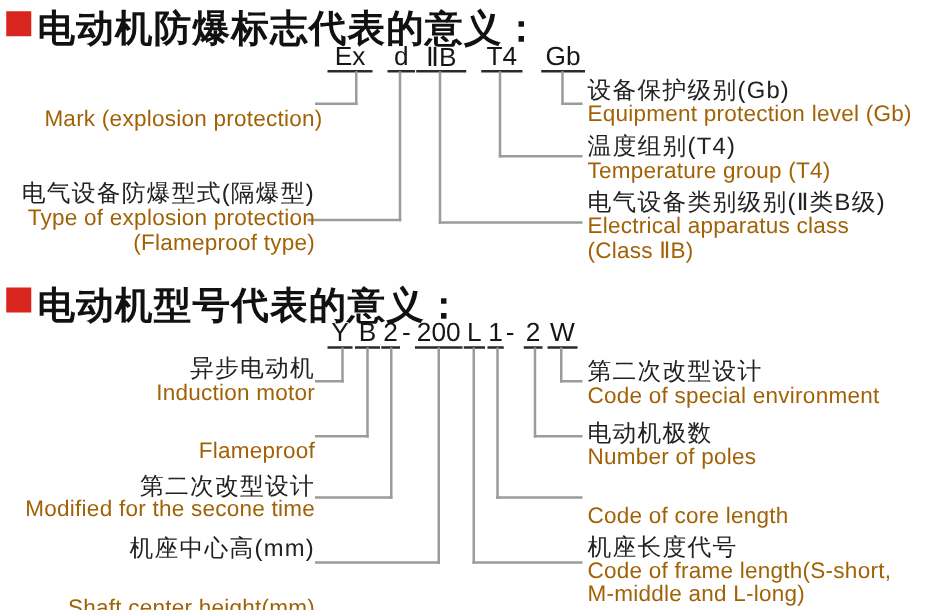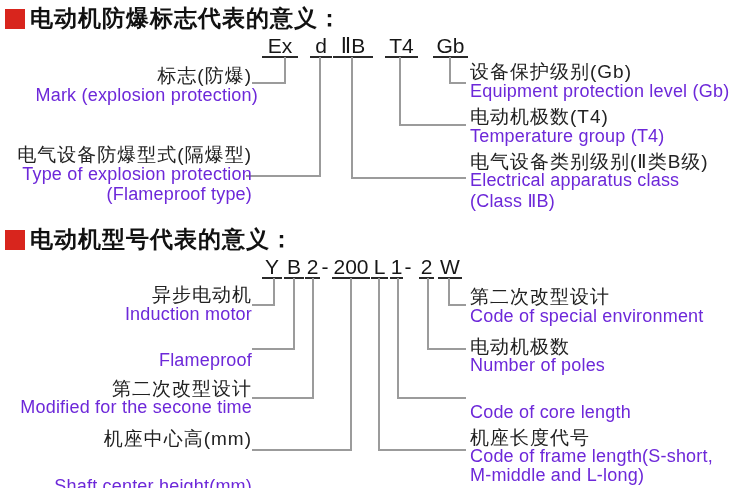--- a/index.html
+++ b/index.html
@@ -3,32 +3,32 @@
 <meta charset="utf-8">
 <style>
   html,body{margin:0;padding:0;background:#ffffff;}
   #canvas{
     position:relative;width:747px;height:488px;background:#ffffff;
     font-family:"Liberation Sans","DejaVu Sans",sans-serif;
     color:#1d1d1b;overflow:hidden;
   }
   .sq{position:absolute;width:20px;height:20px;background:#d8251d;}
   .title{
-    position:absolute;font-size:23px;font-weight:bold;letter-spacing:1px;
+    position:absolute;font-size:30px;font-weight:bold;letter-spacing:1px;
     white-space:nowrap;color:#111;
   }
   .code{
     position:absolute;height:22px;font-size:21px;text-align:center;
     border-bottom:2px solid #2a2a2a;white-space:nowrap;color:#161616;
   }
   .code.plain{border-bottom:none;}
   .vl{position:absolute;width:2px;background:#9b9b9b;}
   .hl{position:absolute;height:2px;background:#9b9b9b;}
   .lz{position:absolute;font-size:19px;letter-spacing:1px;white-space:nowrap;color:#222;}
-  .le{position:absolute;font-size:18px;letter-spacing:0.2px;white-space:nowrap;color:#6d28d9;}
+  .le{position:absolute;font-size:18px;letter-spacing:0.2px;white-space:nowrap;color:#a16207;}
   .ll{left:0;width:252px;text-align:right;}
   .lr{left:470px;text-align:right;}
 </style>
 </head>
 <body>
 
 <div id="canvas">
 
   <div class="sq" style="left:5px;top:9px"></div>
   <div class="title" style="left:30px;top:3px">电动机防爆标志代表的意义：</div>
@@ -43,29 +43,28 @@
   <div class="hl" style="left:252px;top:82px;width:34px"></div>
   <div class="vl" style="left:319px;top:57px;height:120px"></div>
   <div class="hl" style="left:246px;top:175px;width:75px"></div>
   <div class="vl" style="left:351px;top:57px;height:122px"></div>
   <div class="hl" style="left:351px;top:177px;width:115px"></div>
   <div class="vl" style="left:399px;top:57px;height:69px"></div>
   <div class="hl" style="left:399px;top:124px;width:67px"></div>
   <div class="vl" style="left:449px;top:57px;height:27px"></div>
   <div class="hl" style="left:449px;top:82px;width:17px"></div>
 
-  <div class="lz ll" style="top:63px">标志(防爆)</div>
   <div class="le ll" style="top:85px;width:258px">Mark (explosion protection)</div>
   <div class="lz ll" style="top:142px">电气设备防爆型式(隔爆型)</div>
   <div class="le ll" style="top:164px">Type of explosion protection</div>
   <div class="le ll" style="top:184px">(Flameproof type)</div>
 
   <div class="lz lr" style="top:59px">设备保护级别(Gb)</div>
   <div class="le lr" style="top:81px">Equipment protection level (Gb)</div>
-  <div class="lz lr" style="top:104px">电动机极数(T4)</div>
+  <div class="lz lr" style="top:104px">温度组别(T4)</div>
   <div class="le lr" style="top:126px">Temperature group (T4)</div>
   <div class="lz lr" style="top:149px">电气设备类别级别(Ⅱ类B级)</div>
   <div class="le lr" style="top:170px">Electrical apparatus class</div>
   <div class="le lr" style="top:190px">(Class ⅡB)</div>
 
   <div class="sq" style="left:5px;top:230px"></div>
   <div class="title" style="left:30px;top:224px">电动机型号代表的意义：</div>
 
   <div class="code" style="left:262px;top:255px;width:20px">Y</div>
   <div class="code" style="left:284px;top:255px;width:20px">B</div>

